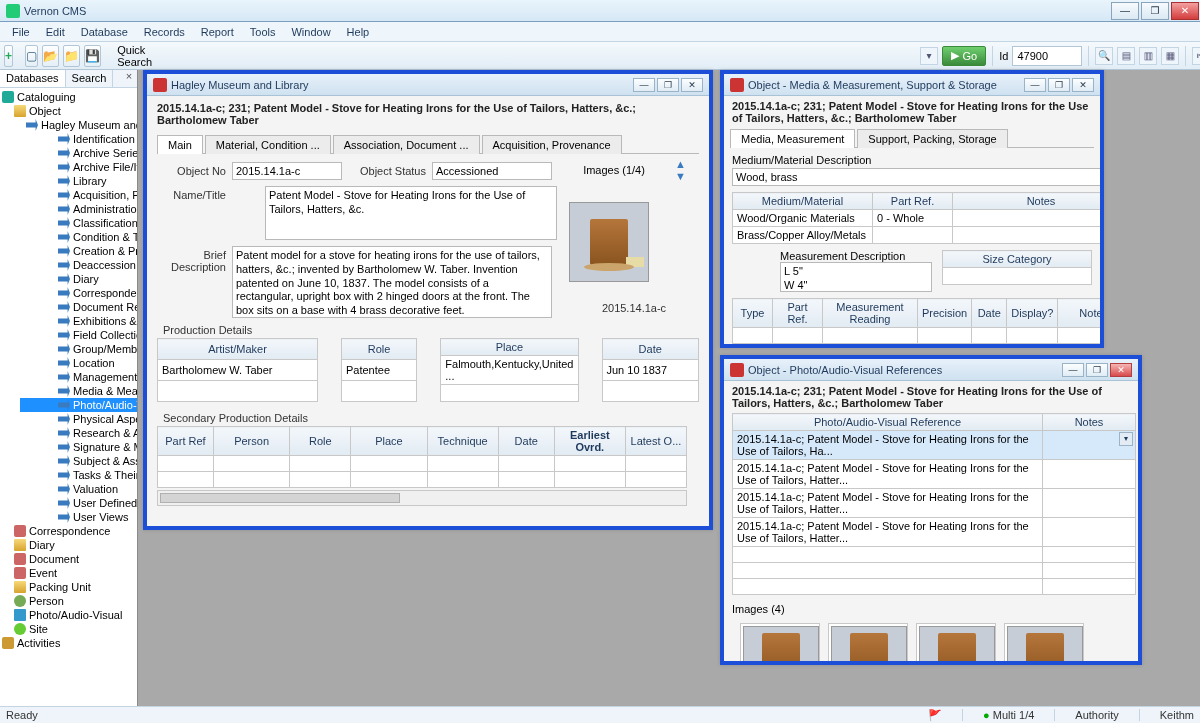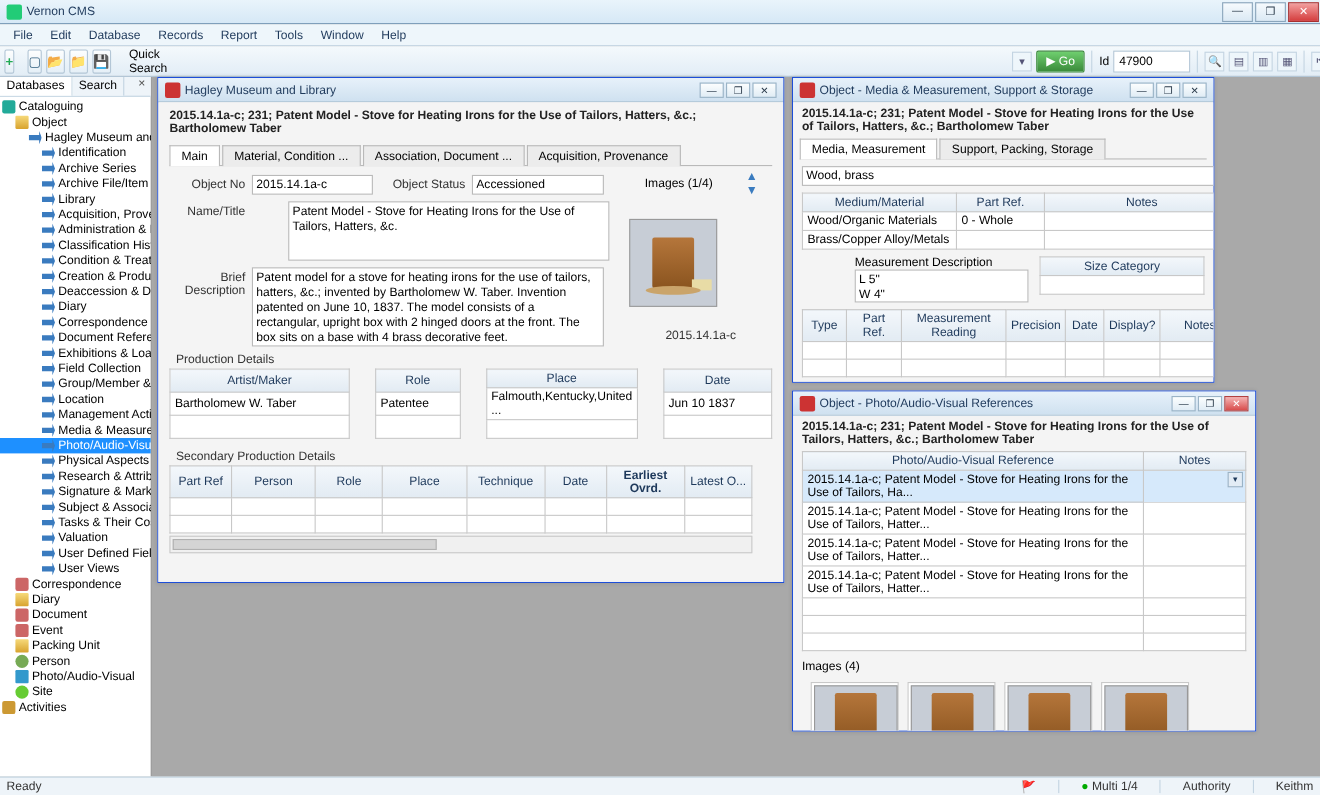--- a/index.html
+++ b/index.html
@@ -42,25 +42,25 @@
 .node { display:flex; align-items:center; padding:1px 2px; white-space:nowrap; color:#000;}
 .node .ticon { width:12px; height:12px; margin-right:3px; display:inline-block; flex-shrink:0;}
 .ic-folder { background:linear-gradient(#f6d97a,#d8a32e); border-radius:1px;}
 .ic-blue { background:#3a7bbf; clip-path: polygon(0 30%, 80% 30%, 80% 0, 100% 50%, 80% 100%, 80% 70%, 0 70%);}
 .ic-db { background:#2a9; border-radius:2px;}
 .ic-misc { background:#c66; border-radius:2px;}
 .ic-person { background:#7a5; border-radius:50%;}
 .ic-photo { background:#39c; border-radius:1px;}
 .ic-site { background:#6c3; border-radius:50%;}
 .ic-act { background:#c93; border-radius:2px;}
-.lvl0 { padding-left:2px;} .lvl1{padding-left:14px;} .lvl2{padding-left:26px;} .lvl3{padding-left:38px;}
+.lvl0 { padding-left:2px;} .lvl1{padding-left:14px;} .lvl2{padding-left:26px;} .lvl3{padding-left:38px;margin-left:20px;}
 .node.selected { background:#1e90ff; color:#fff; }
 
 
-.iw { position:absolute; background:#f0f0f0; border:1px solid #1d4ed8; box-shadow:0 0 4px rgba(0,0,0,.15);}
+.iw { position:absolute; background:#f0f0f0; border:4px solid #1d4ed8; box-shadow:0 0 4px rgba(0,0,0,.15);}
 .iw .iw-title { height:22px; background:linear-gradient(#e7f1fa,#cfe1f0); display:flex; align-items:center; padding:0 6px; border-bottom:1px solid #a9c3d6;}
 .iw .iw-title .iw-icon { width:14px; height:14px; margin-right:4px; border-radius:2px;}
 .iw .iw-title .t { color:#1e395b; }
 .iw .iw-title .wbtns { margin-left:auto; display:flex; gap:2px;}
 .iw .iw-title .wb { width:22px; height:14px; border:1px solid #9ab3c6; background:linear-gradient(#fcfefe,#e0ecf5); display:flex; align-items:center; justify-content:center; font-size:9px; color:#2b3b4b;}
 .iw .iw-title .wb.red { background:linear-gradient(#f5b5b5,#d84b4b); color:#fff; border-color:#b34040;}
 .iw .iw-body { position:absolute; top:22px; left:0; right:0; bottom:0; background:#f4f4f4; overflow:hidden;}
 .subtitle { padding:6px 10px; font-weight:bold; color:#222; }
 
 
@@ -493,20 +493,21 @@
         <div class="wb">✕</div>
       </div>
     </div>
     <div class="iw-body">
       <div class="subtitle" style="padding:4px 8px;">2015.14.1a-c; 231; Patent Model - Stove for Heating Irons for the Use of Tailors, Hatters, &amp;c.; Bartholomew Taber</div>
       <div class="formtabs" style="margin:0 6px;">
         <div class="ft active">Media, Measurement</div>
         <div class="ft">Support, Packing, Storage</div>
       </div>
       <div class="formarea" style="padding:6px 8px;">
+        <div style="margin-bottom:2px;">Medium/Material Description</div>
         <div class="ta" style="height:18px; width:398px;">Wood, brass</div>
 
         <table class="grid" style="width:398px; margin-top:6px;">
           <tbody>
               <tr>
             <th style="width:140px;">Medium/Material</th>
             <th style="width:80px;">Part Ref.</th>
             <th>Notes</th>
           </tr>
           <tr>

